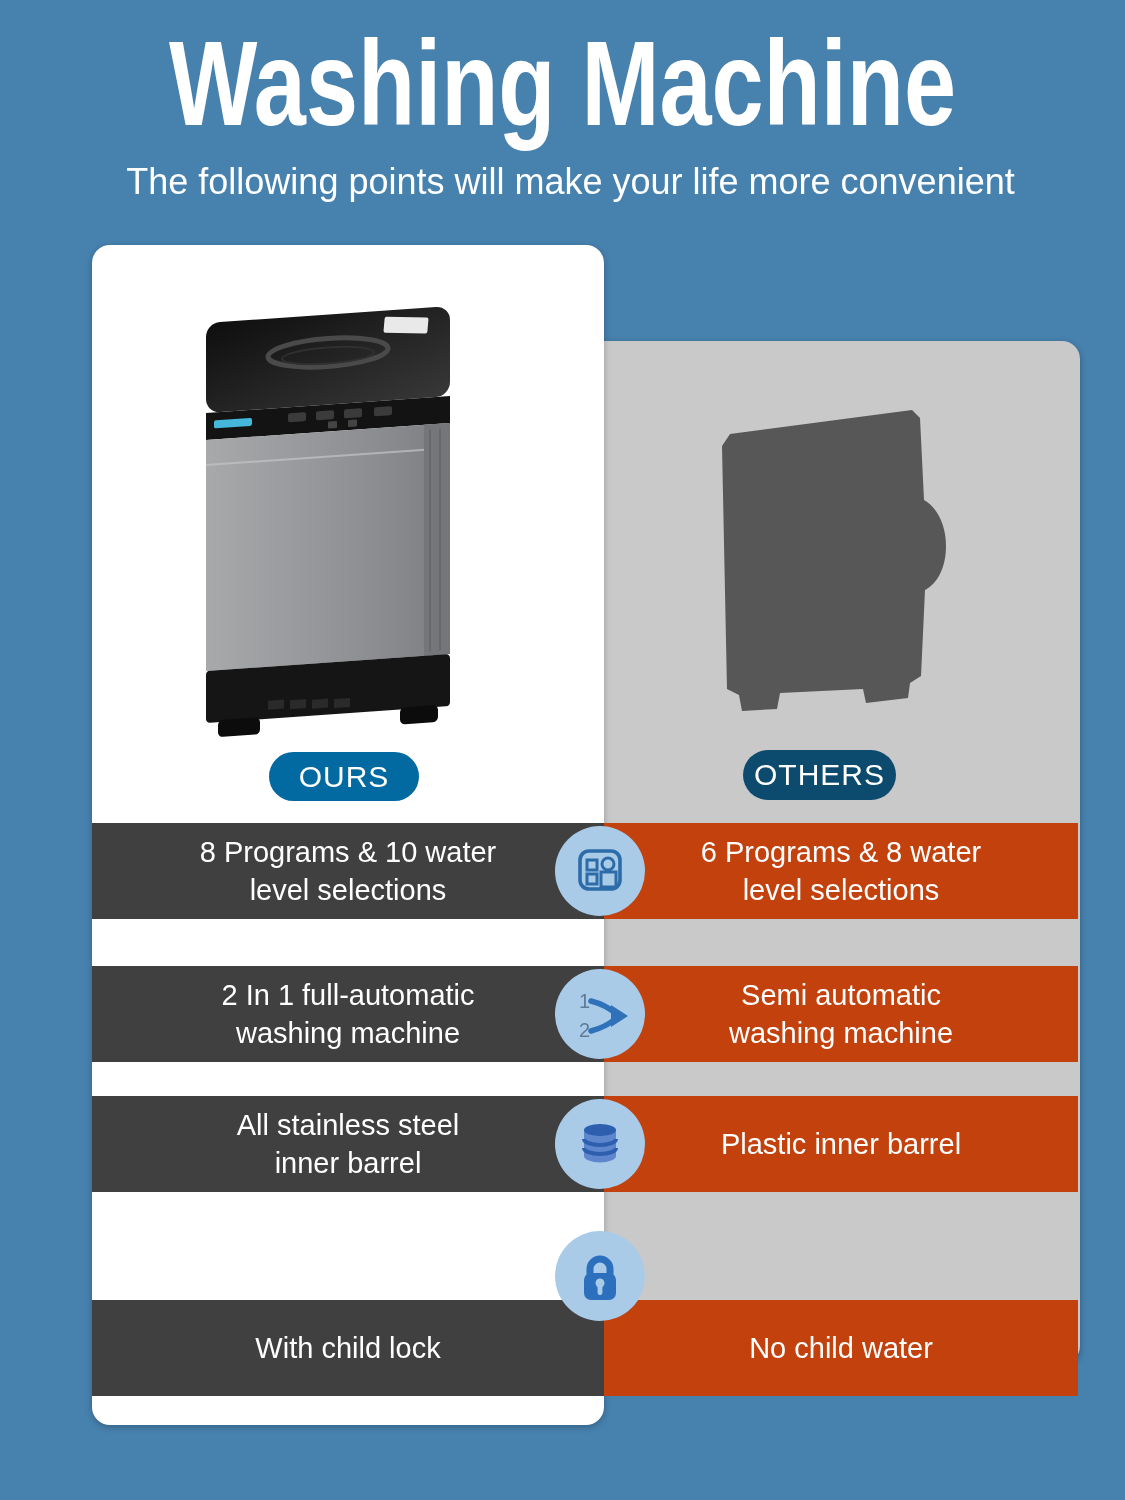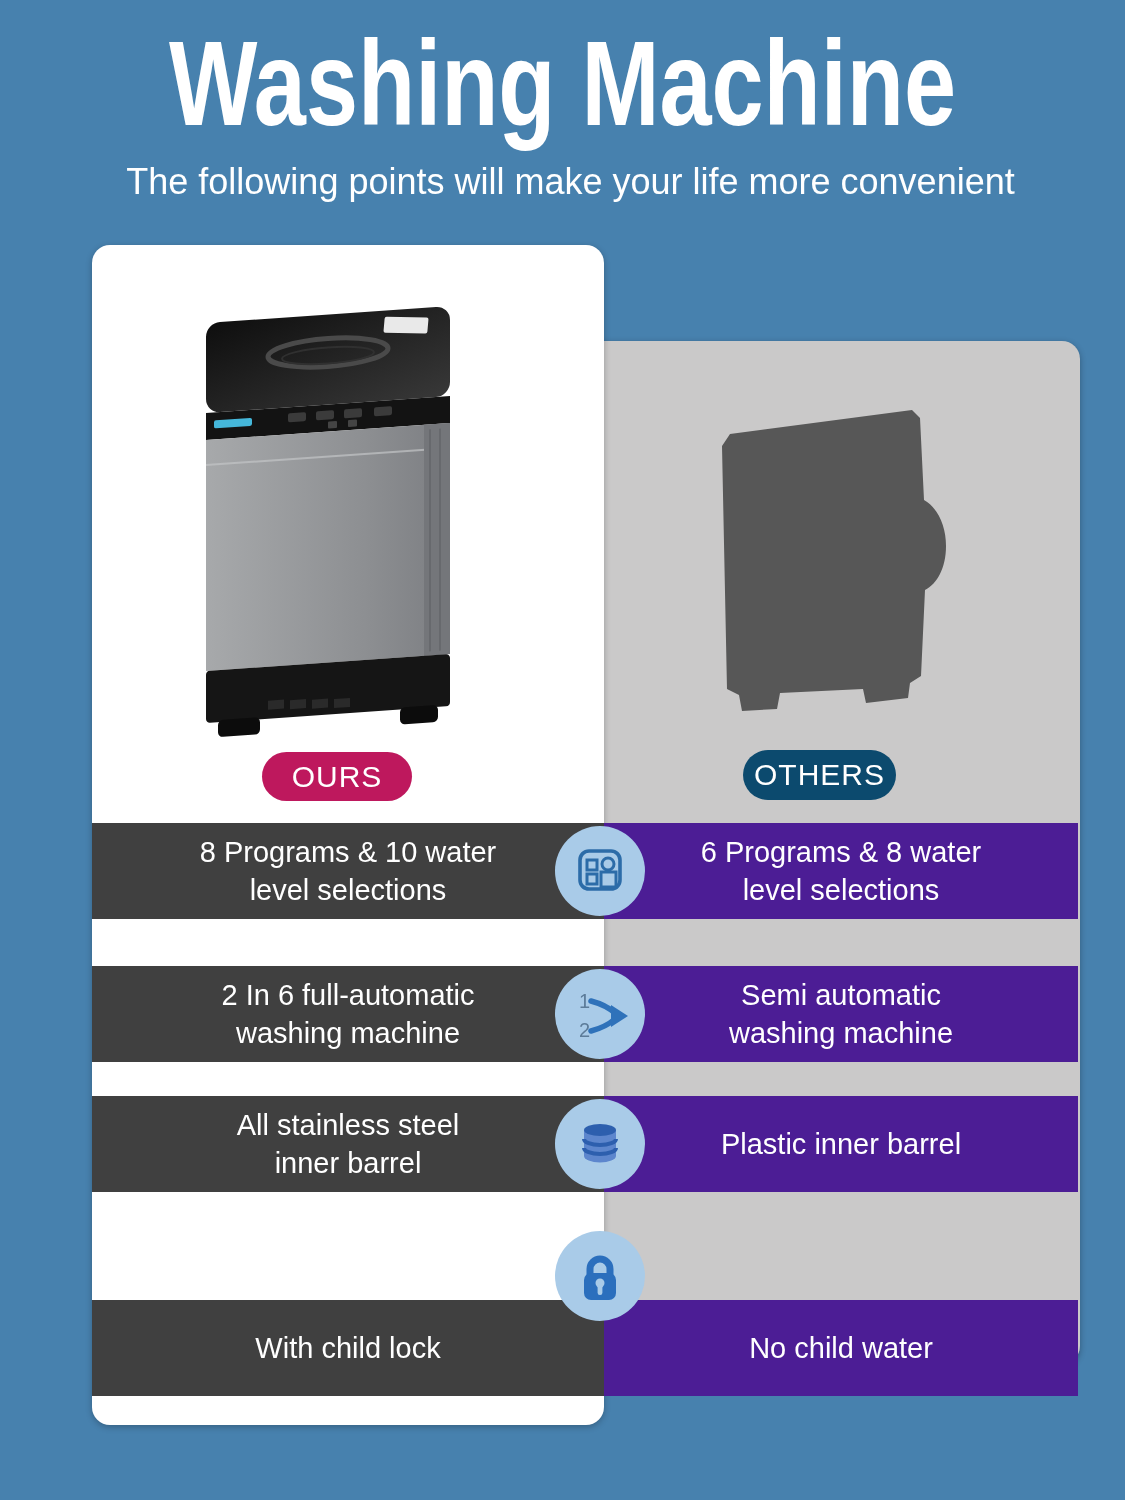--- a/index.html
+++ b/index.html
@@ -30,31 +30,31 @@
     background:#ffffff;border-radius:18px;
     box-shadow:0 2px 6px rgba(0,0,0,.25);z-index:2;
   }
   .machine{position:absolute;left:178px;top:293px;z-index:3;}
   .silhouette{position:absolute;left:700px;top:398px;z-index:3;}
   .pill{
     position:absolute;z-index:4;border-radius:26px;
     display:flex;align-items:center;justify-content:center;
     color:#fff;font-size:30px;letter-spacing:1px;
   }
-  .pill-ours{left:262px;top:752px;width:150px;height:49px;background:#be185d;}
+  .pill-ours{left:269px;top:752px;width:150px;height:49px;background:#0369a1;}
   .pill-others{left:743px;top:750px;width:153px;height:50px;background:#0c4a6e;}
   .row{position:absolute;left:92px;width:986px;height:96px;display:flex;z-index:4;}
   .row1{top:823px}.row2{top:966px}.row3{top:1096px}.row4{top:1300px}
   .cell{
     display:flex;align-items:center;justify-content:center;
     text-align:center;white-space:pre-line;
     color:#fff;font-size:29px;line-height:38px;
   }
   .cell-left{width:512px;background:#404040;}
-  .cell-right{width:474px;background:#4c1d95;}
+  .cell-right{width:474px;background:#c2410c;}
   .icon-circle{
     position:absolute;left:555px;width:90px;height:90px;border-radius:50%;
     background:#a9cbe8;z-index:5;
     display:flex;align-items:center;justify-content:center;
   }
   .ic1{top:826px}.ic2{top:969px}.ic3{top:1099px}.ic4{top:1231px}
 </style>
 </head>
 <body>
 
@@ -116,21 +116,21 @@
   <div class="pill pill-ours">OURS</div>
   <div class="pill pill-others">OTHERS</div>
 
   <div class="row row1">
     <div class="cell cell-left">8 Programs &amp; 10 water
 level selections</div>
     <div class="cell cell-right">6 Programs &amp; 8 water
 level selections</div>
   </div>
   <div class="row row2">
-    <div class="cell cell-left">2 In 6 full-automatic
+    <div class="cell cell-left">2 In 1 full-automatic
 washing machine</div>
     <div class="cell cell-right">Semi automatic
 washing machine</div>
   </div>
   <div class="row row3">
     <div class="cell cell-left">All stainless steel
 inner barrel</div>
     <div class="cell cell-right">Plastic inner barrel</div>
   </div>
   <div class="row row4">

